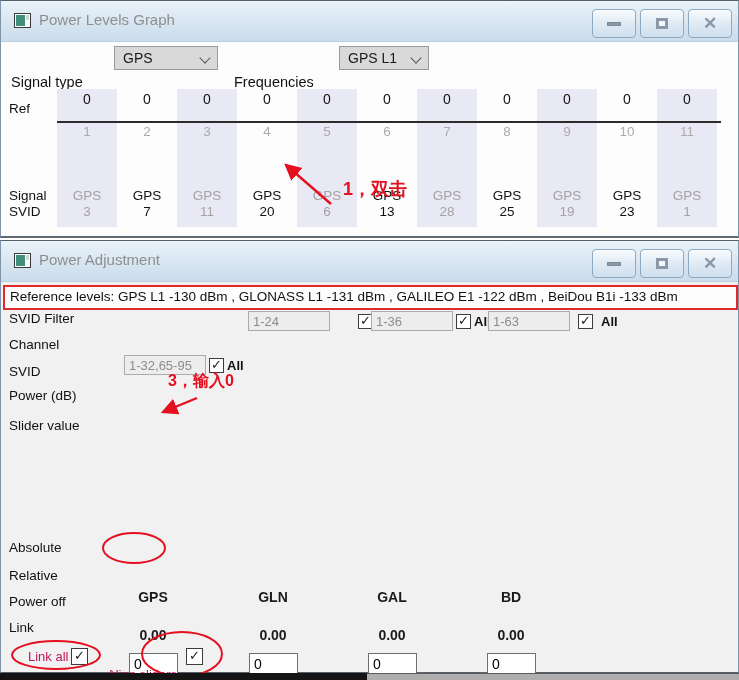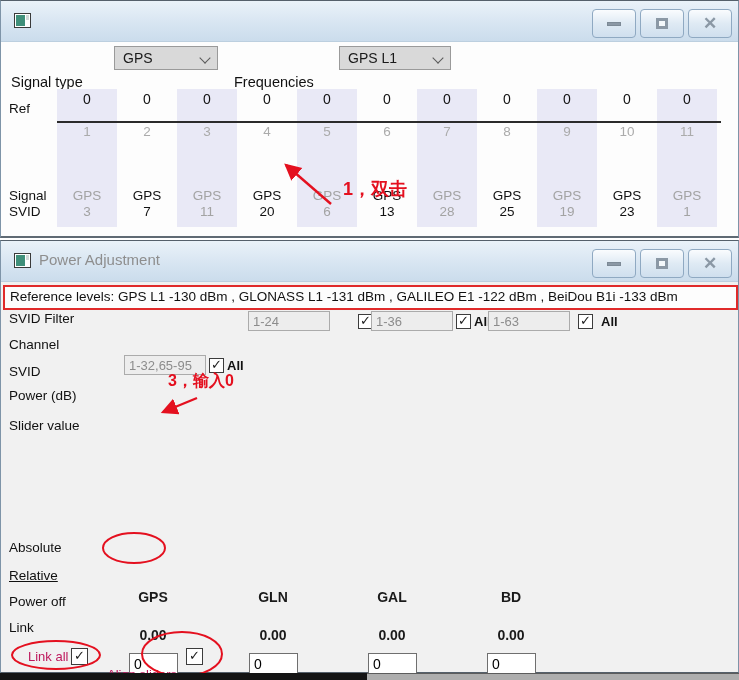--- a/index.html
+++ b/index.html
@@ -77,40 +77,41 @@
   #taskbar-light{position:absolute;left:367px;top:673px;width:372px;height:7px;background:#aeaeae;border-top:1px solid #5c5c5c;box-sizing:border-box;}
 </style>
 </head>
 <body>
 
 <div id="root">
 
   <div id="win1" class="win">
     <div class="titlebar">
       <span class="app-icon"></span>
+      <span class="title-text">Power Levels Graph</span>
       <span class="winbtns">
         <span class="wbtn">
             <span class="glyph-min"></span>
           </span>
         <span class="wbtn">
             <span class="glyph-max"></span>
           </span>
         <span class="wbtn">
             <span class="glyph-close">✕</span>
           </span>
       </span>
     </div>
 
     <span class="toolbar-label" style="left:10px;top:49px;">Signal type</span>
     <div class="dropdown" style="left:113px;top:45px;width:104px;">
       <span>GPS</span>
       <span class="dd-chev"></span>
     </div>
     <span class="toolbar-label" style="left:233px;top:49px;">Frequencies</span>
-    <div class="dropdown" style="left:338px;top:45px;width:112px;">
+    <div class="dropdown" style="left:338px;top:45px;width:90px;">
       <span>GPS L1</span>
       <span class="dd-chev"></span>
     </div>
 
     <span class="graph-label" style="top:100px;">Ref</span>
     <span class="graph-label" style="top:187px;">Signal</span>
     <span class="graph-label" style="top:203px;">SVID</span>
 
     <div id="gcols">
         <div class="gcol dim" style="left: 56px;">
@@ -203,21 +204,21 @@
     <div class="refbox">
       <span>Reference levels: GPS L1 -130 dBm , GLONASS L1 -131 dBm , GALILEO E1 -122 dBm , BeiDou B1i -133 dBm</span>
     </div>
 
     <span class="rowlab" style="top:70px;">SVID Filter</span>
     <span class="rowlab" style="top:96px;">Channel</span>
     <span class="rowlab" style="top:123px;">SVID</span>
     <span class="rowlab" style="top:147px;">Power (dB)</span>
     <span class="rowlab" style="top:177px;">Slider value</span>
     <span class="rowlab" style="top:299px;">Absolute</span>
-    <span class="rowlab" style="top:327px;text-decoration:underline;">Relative</span>
+    <span class="rowlab" style="top:327px;">Relative</span>
     <span class="rowlab" style="top:353px;">Power off</span>
     <span class="rowlab" style="top:379px;">Link</span>
 
     <div id="fgrps">
         <div class="fgrp" style="left: 123px; margin-top: 44px;">
     <div class="ffield">1-32,65-95</div>
     <span class="cb checked">
             <span class="mark">✓</span>
           </span>
     <span class="all-lab">All</span>

